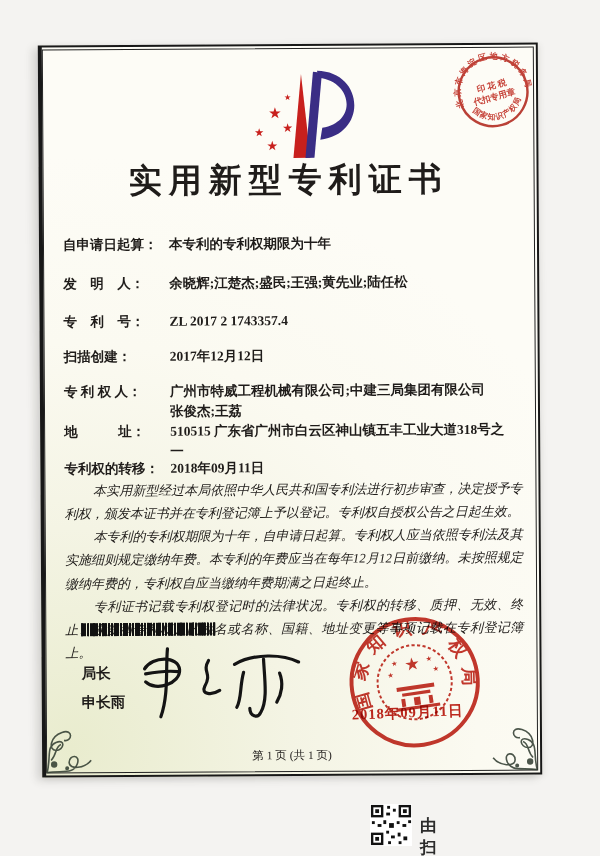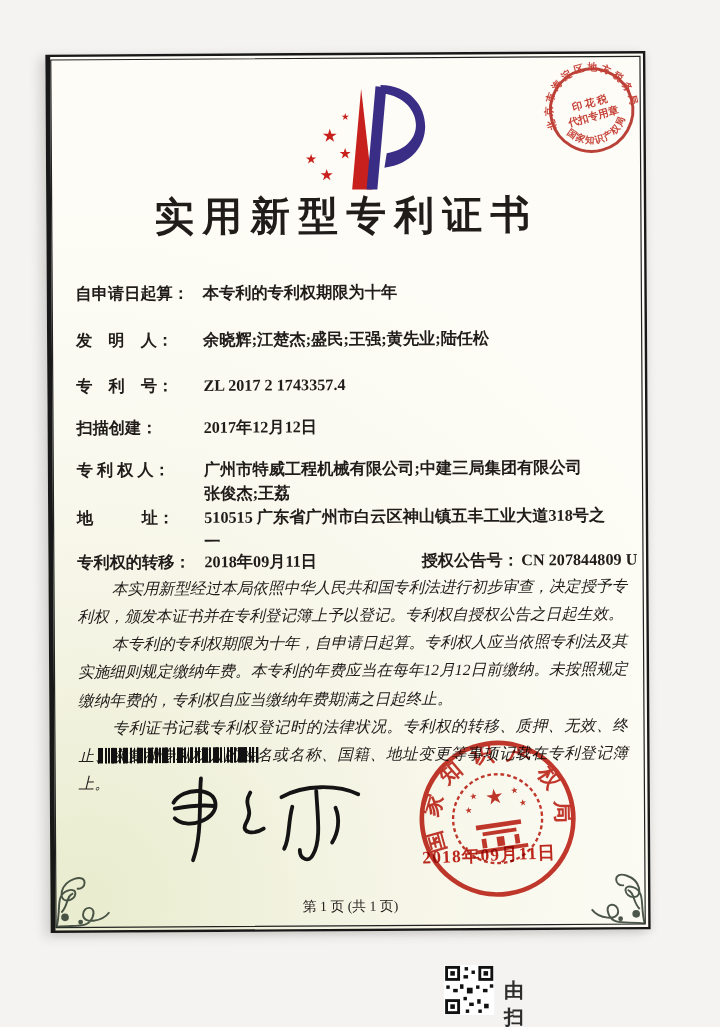--- a/index.html
+++ b/index.html
@@ -138,32 +138,35 @@
       <div class="row" style="top:147px">
         <div><span class="lbl">专 利 权 人：</span><span class="val">广州市特威工程机械有限公司;中建三局集团有限公司</span></div>
         <div class="cont">张俊杰;王荔</div>
       </div>
       <div class="row" style="top:187px">
         <div><span class="lbl">地　　　址：</span><span class="val">510515 广东省广州市白云区神山镇五丰工业大道318号之</span></div>
         <div class="cont">一</div>
       </div>
       <div class="row" style="top:224px;width:460px">
         <span class="lbl">专利权的转移：</span><span class="val">2018年09月11日</span>
-        <span class="grant-right"><span class="lbl">授权公告号：</span><span class="val">CN 207844809 U</span></span>
       </div>
     </div>
 
     <div class="paras">
       <p>本实用新型经过本局依照中华人民共和国专利法进行初步审查，决定授予专利权，颁发本证书并在专利登记簿上予以登记。专利权自授权公告之日起生效。</p>
       <p>本专利的专利权期限为十年，自申请日起算。专利权人应当依照专利法及其实施细则规定缴纳年费。本专利的年费应当在每年12月12日前缴纳。未按照规定缴纳年费的，专利权自应当缴纳年费期满之日起终止。</p>
       <p>专利证书记载专利权登记时的法律状况。专利权的转移、质押、无效、终止、恢复和专利权人的姓名或名称、国籍、地址变更等事项记载在专利登记簿上。</p>
     </div>
 
     <div class="barcode"></div>
 
+    <div class="director">
+      <div>局长</div>
+      <div>申长雨</div>
+    </div>
 
     <svg class="signature" viewBox="0 0 180 80">
       <g stroke="#141414" stroke-width="3.2" fill="none" stroke-linecap="round">
         <path d="M36,6 C34,26 37,52 29,74"></path>
         <path d="M13,26 C21,13 47,13 48,27 C49,41 24,49 14,39"></path>
         <path d="M14,31 C25,29 39,28 47,29"></path>
         <path d="M77,18 C70,30 81,30 73,44 C69,52 80,53 88,48"></path>
         <path d="M103,22 C122,11 151,12 167,20"></path>
         <path d="M132,17 C133,38 136,58 129,70 C126,77 118,74 118,66"></path>
         <path d="M112,30 C108,44 110,56 105,65"></path>

